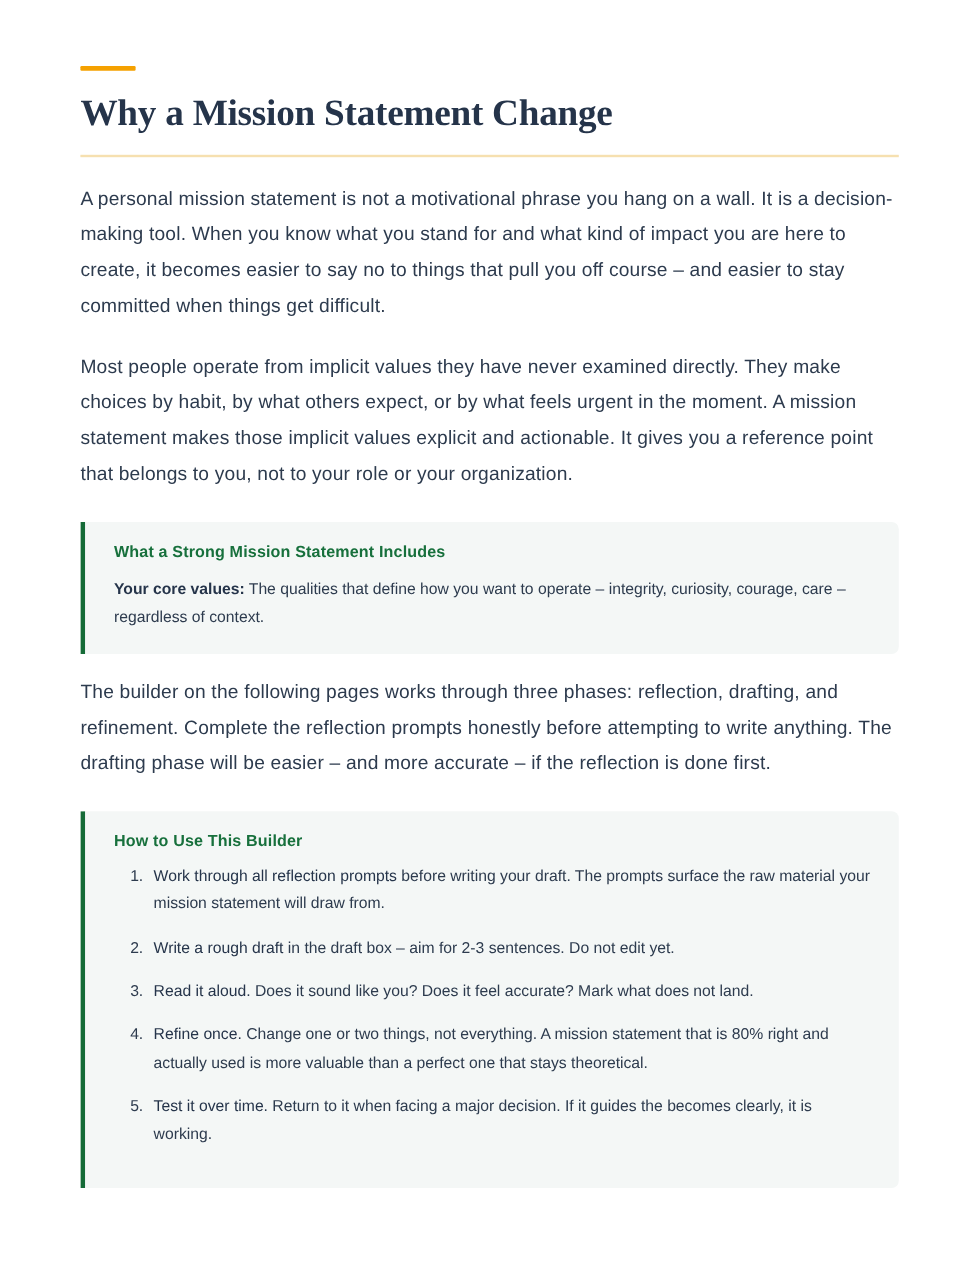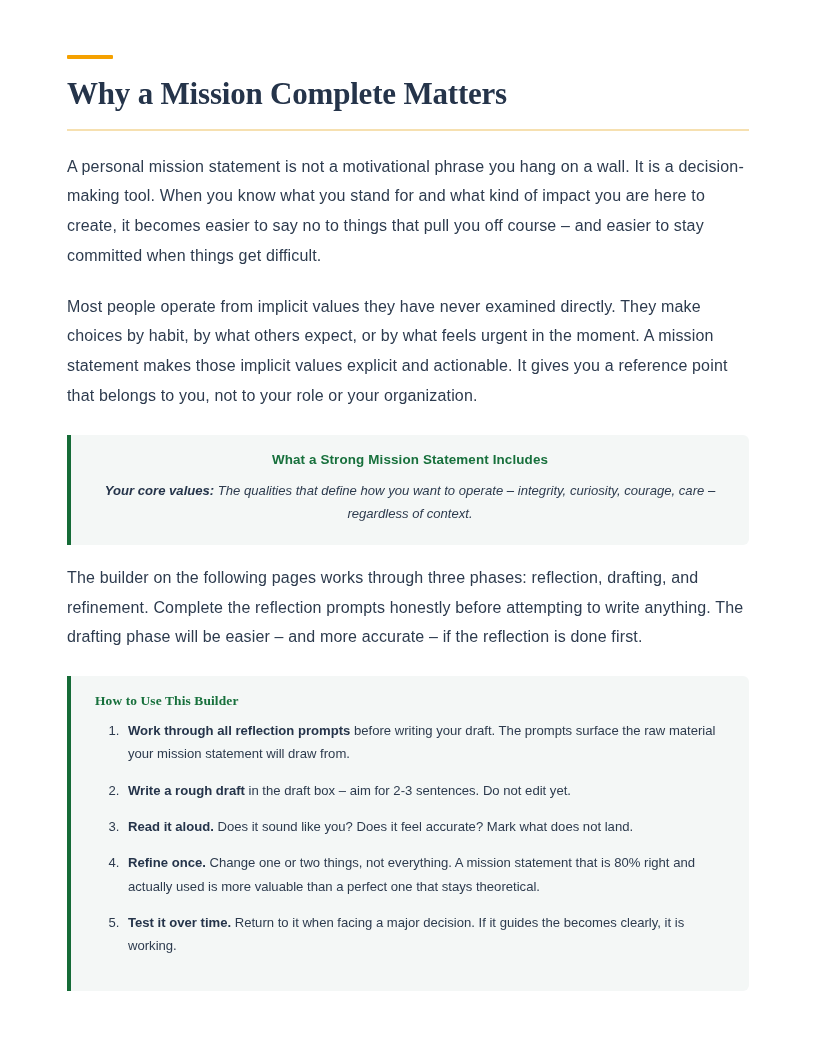--- a/index.html
+++ b/index.html
@@ -61,41 +61,39 @@
   }
 
   
   .callout {
     background: #f4f7f6;
     border-left: 4px solid #156b37;
     border-radius: 0 6px 6px 0;
     padding: 17px 24px 19px 24px;
     box-sizing: border-box;
   }
-  .callout.first { margin-top: 24px; text-align: center; }
+  .callout.first { margin-top: 24px; }
   .callout.second { margin-top: 24px; padding-bottom: 34px; }
 
   .callout-title {
     font-size: 13.4px;
     font-weight: bold;
     color: #17703c;
     margin: 0 0 5px 0;
     letter-spacing: 0.01em;
   }
   .callout.second .callout-title {
     margin-bottom: 10px;
-    font-family: Liberation Serif, serif;
   }
 
   .callout p.item {
     font-size: 13.1px;
     line-height: 1.8;
     color: #2d3b4e;
     margin: 12px 0 0 0;
-    font-style: italic;
   }
   .callout p.item .lead {
     font-weight: bold;
     color: #25344a;
   }
 
   
   ol.steps {
     margin: 0;
     padding: 0 0 0 28px;
@@ -103,32 +101,32 @@
   }
   ol.steps li {
     font-size: 13.1px;
     line-height: 1.78;
     color: #2d3b4e;
     margin-top: 13px;
     padding-left: 5px;
   }
   ol.steps li:first-child { margin-top: 0; }
   ol.steps li .lead {
-    font-weight: bold;
+    font-weight: normal;
     color: #25344a;
   }
 </style>
 </head>
 <body>
 
 <div class="page">
 
   <div class="title-accent"></div>
 
-  <h1 class="page-title">Why a Mission Complete Matters</h1>
+  <h1 class="page-title">Why a Mission Statement Change</h1>
 
   <div class="title-rule"></div>
 
   <p class="body">A personal mission statement is not a motivational phrase you hang on a wall. It is a decision-making tool. When you know what you stand for and what kind of impact you are here to create, it becomes easier to say no to things that pull you off course – and easier to stay committed when things get difficult.</p>
 
   <p class="body">Most people operate from implicit values they have never examined directly. They make choices by habit, by what others expect, or by what feels urgent in the moment. A mission statement makes those implicit values explicit and actionable. It gives you a reference point that belongs to you, not to your role or your organization.</p>
 
   <section class="callout first">
     <div class="callout-title">What a Strong Mission Statement Includes</div>
 

